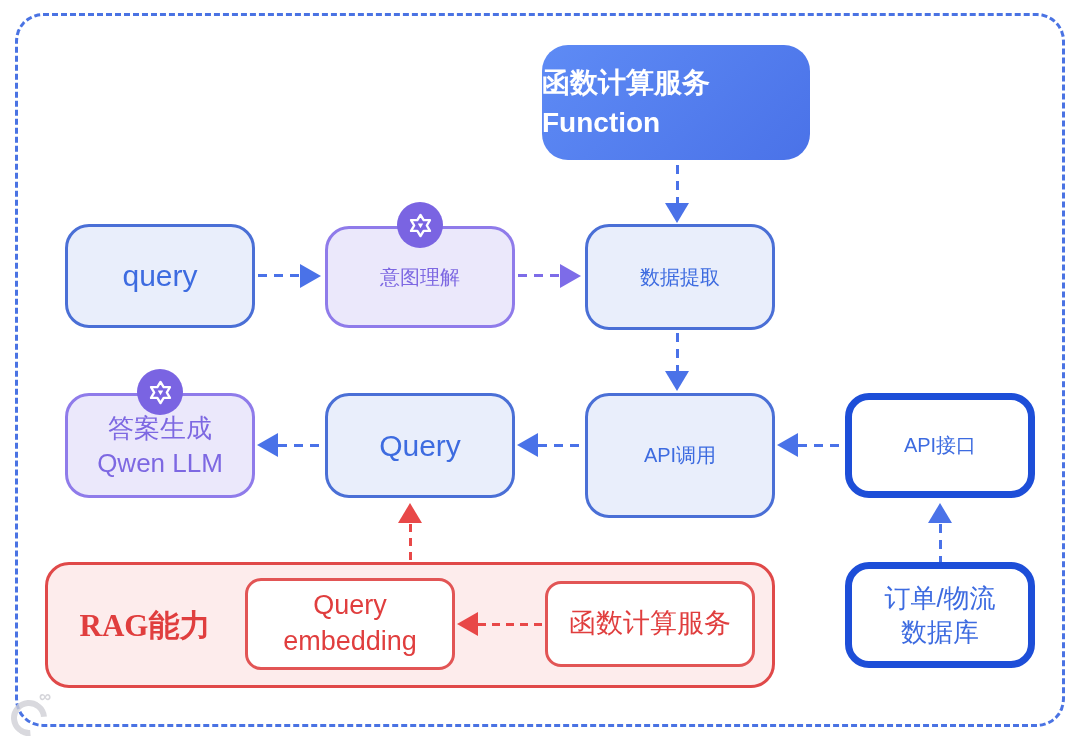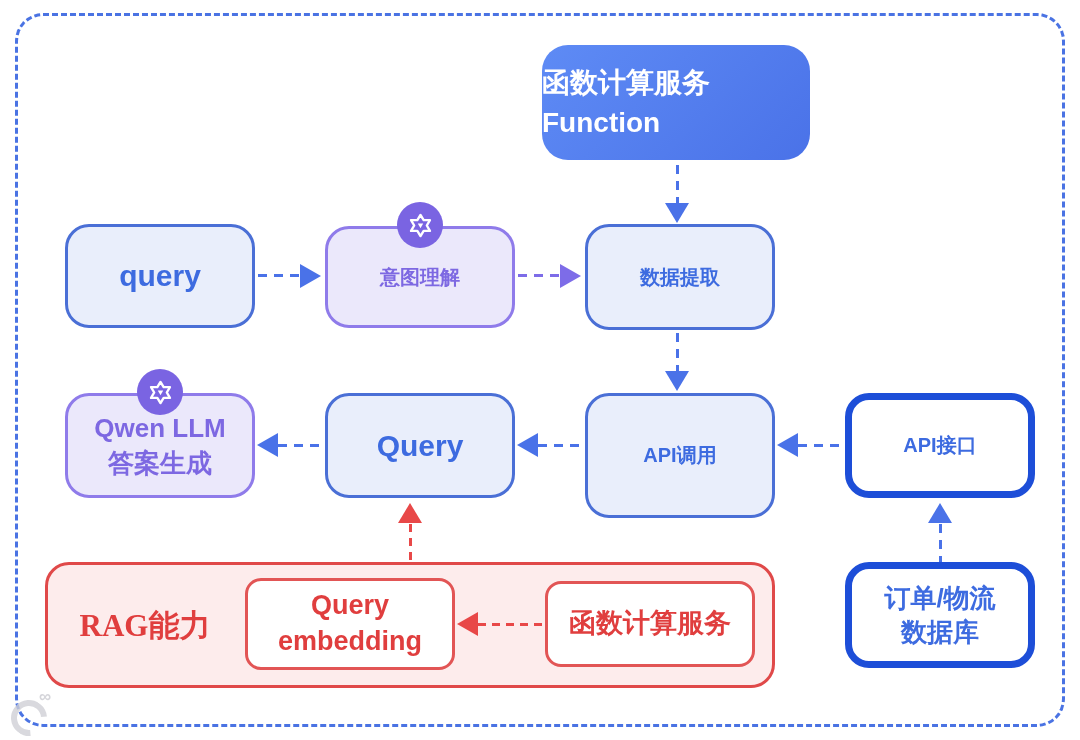--- a/index.html
+++ b/index.html
@@ -7,21 +7,21 @@
     position:relative;width:1080px;height:740px;background:#ffffff;overflow:hidden;
     font-family:"Liberation Sans","DejaVu Sans",sans-serif;
   }
   .outer-frame{
     position:absolute;left:15px;top:13px;width:1044px;height:708px;
     border:3px dashed #4a73e3;border-radius:28px;
   }
   
   .node{
     position:absolute;display:flex;flex-direction:column;align-items:center;justify-content:center;
-    border-radius:24px;font-weight:700;text-align:center;line-height:1.32;box-sizing:border-box;
+    border-radius:24px;font-weight:400;text-align:center;line-height:1.32;box-sizing:border-box;
   }
   .blue-node{background:#e9eefb;border:3px solid #4a6fd6;color:#3d6be0;}
   .white-blue-node{background:#ffffff;border:7px solid #1d4ed8;color:#3d6be0;}
   .purple-node{background:#ebe8fb;border:3px solid #8f7bea;color:#7d68e2;}
   .white-red-node{background:#ffffff;border:3px solid #e25555;color:#e03e3e;border-radius:16px;}
   .fs28{font-size:20px;} .fs27{font-size:27px;} .fs26{font-size:26px;} .fs30{font-size:30px;}
 
   .fn-box{
     position:absolute;left:542px;top:45px;width:268px;height:115px;border-radius:26px;
     background:linear-gradient(135deg,#5e8bf5 0%,#4a72e8 100%);
@@ -111,22 +111,22 @@
     <span>数据提取</span>
   </div>
 
   <div class="node purple-node fs26" style="left:65px;top:393px;width:190px;height:105px;">
     <div class="badge">
       <svg width="27" height="27" viewBox="0 0 24 24">
         <path d="M12 2.6l2.8 4.6h5.6l-2.8 4.8 2.8 4.8h-5.6L12 21.4l-2.8-4.6H3.6l2.8-4.8-2.8-4.8h5.6z" fill="none" stroke="#ffffff" stroke-width="2.1" stroke-linejoin="round"></path>
         <path d="M9.6 10.2h4.8L12 14.4z" fill="#ffffff"></path>
       </svg>
     </div>
+    <span>答案生成</span>
     <span>Qwen LLM</span>
-    <span>答案生成</span>
   </div>
 
   <div class="node blue-node fs30" style="left:325px;top:393px;width:190px;height:105px;">
     <span>Query</span>
   </div>
 
   <div class="node blue-node fs28" style="left:585px;top:393px;width:190px;height:125px;">
     <span>API调用</span>
   </div>
 

